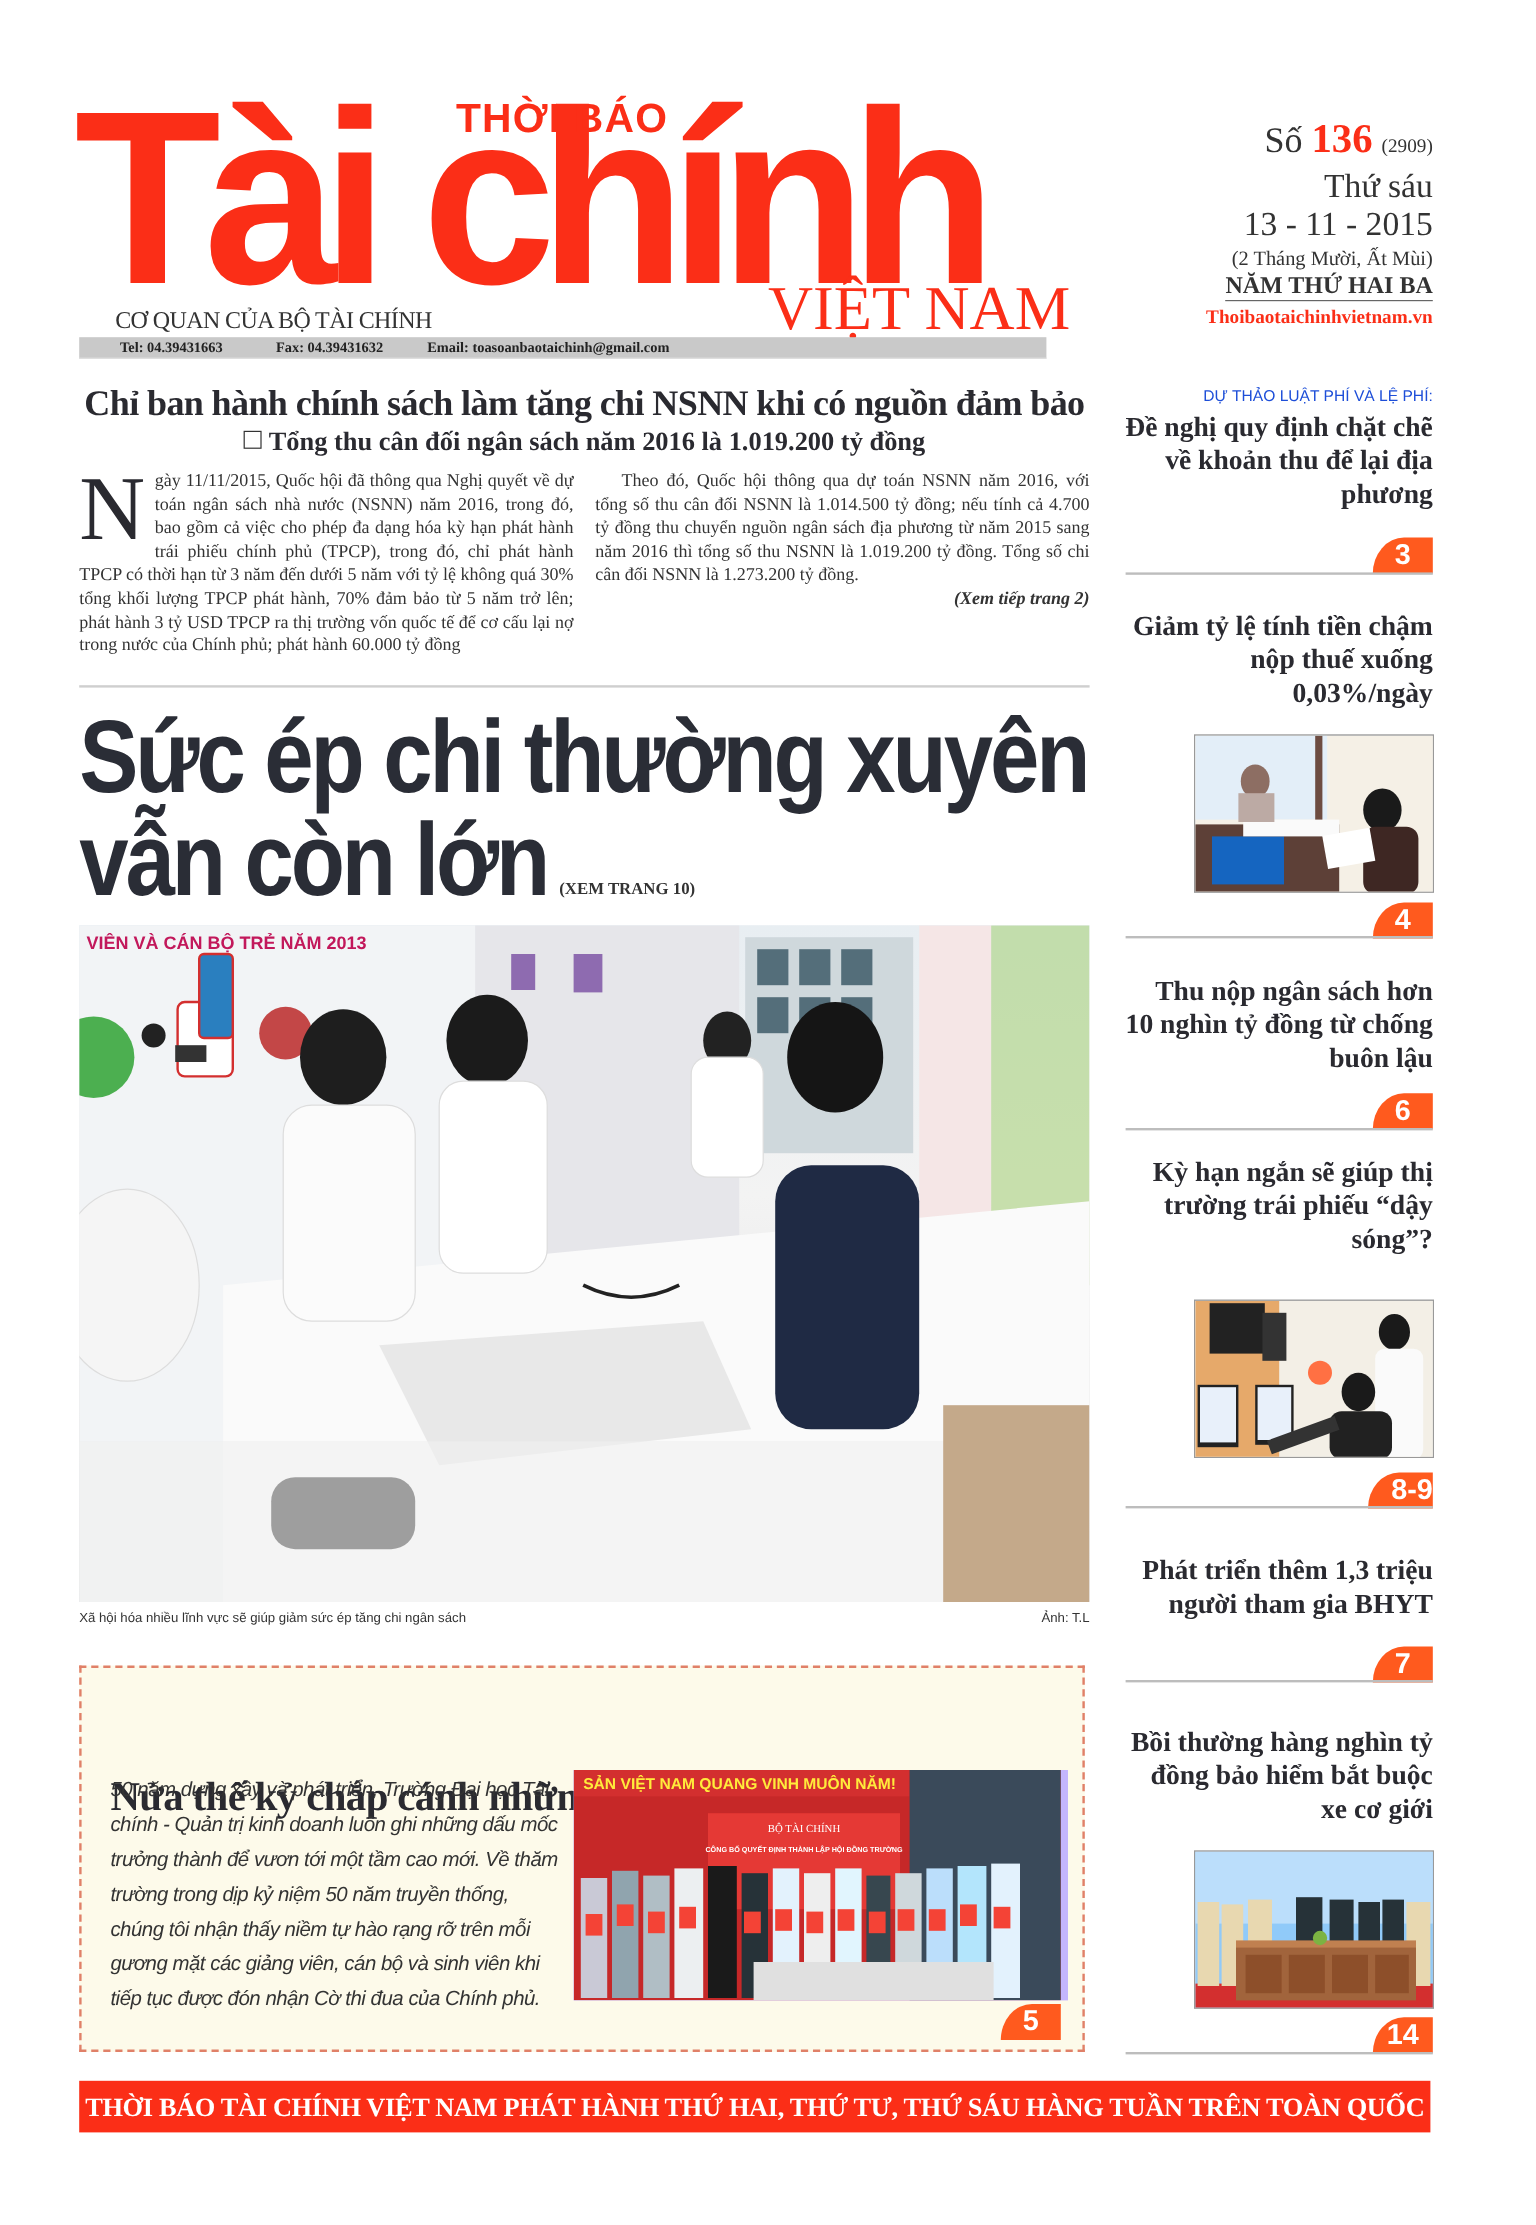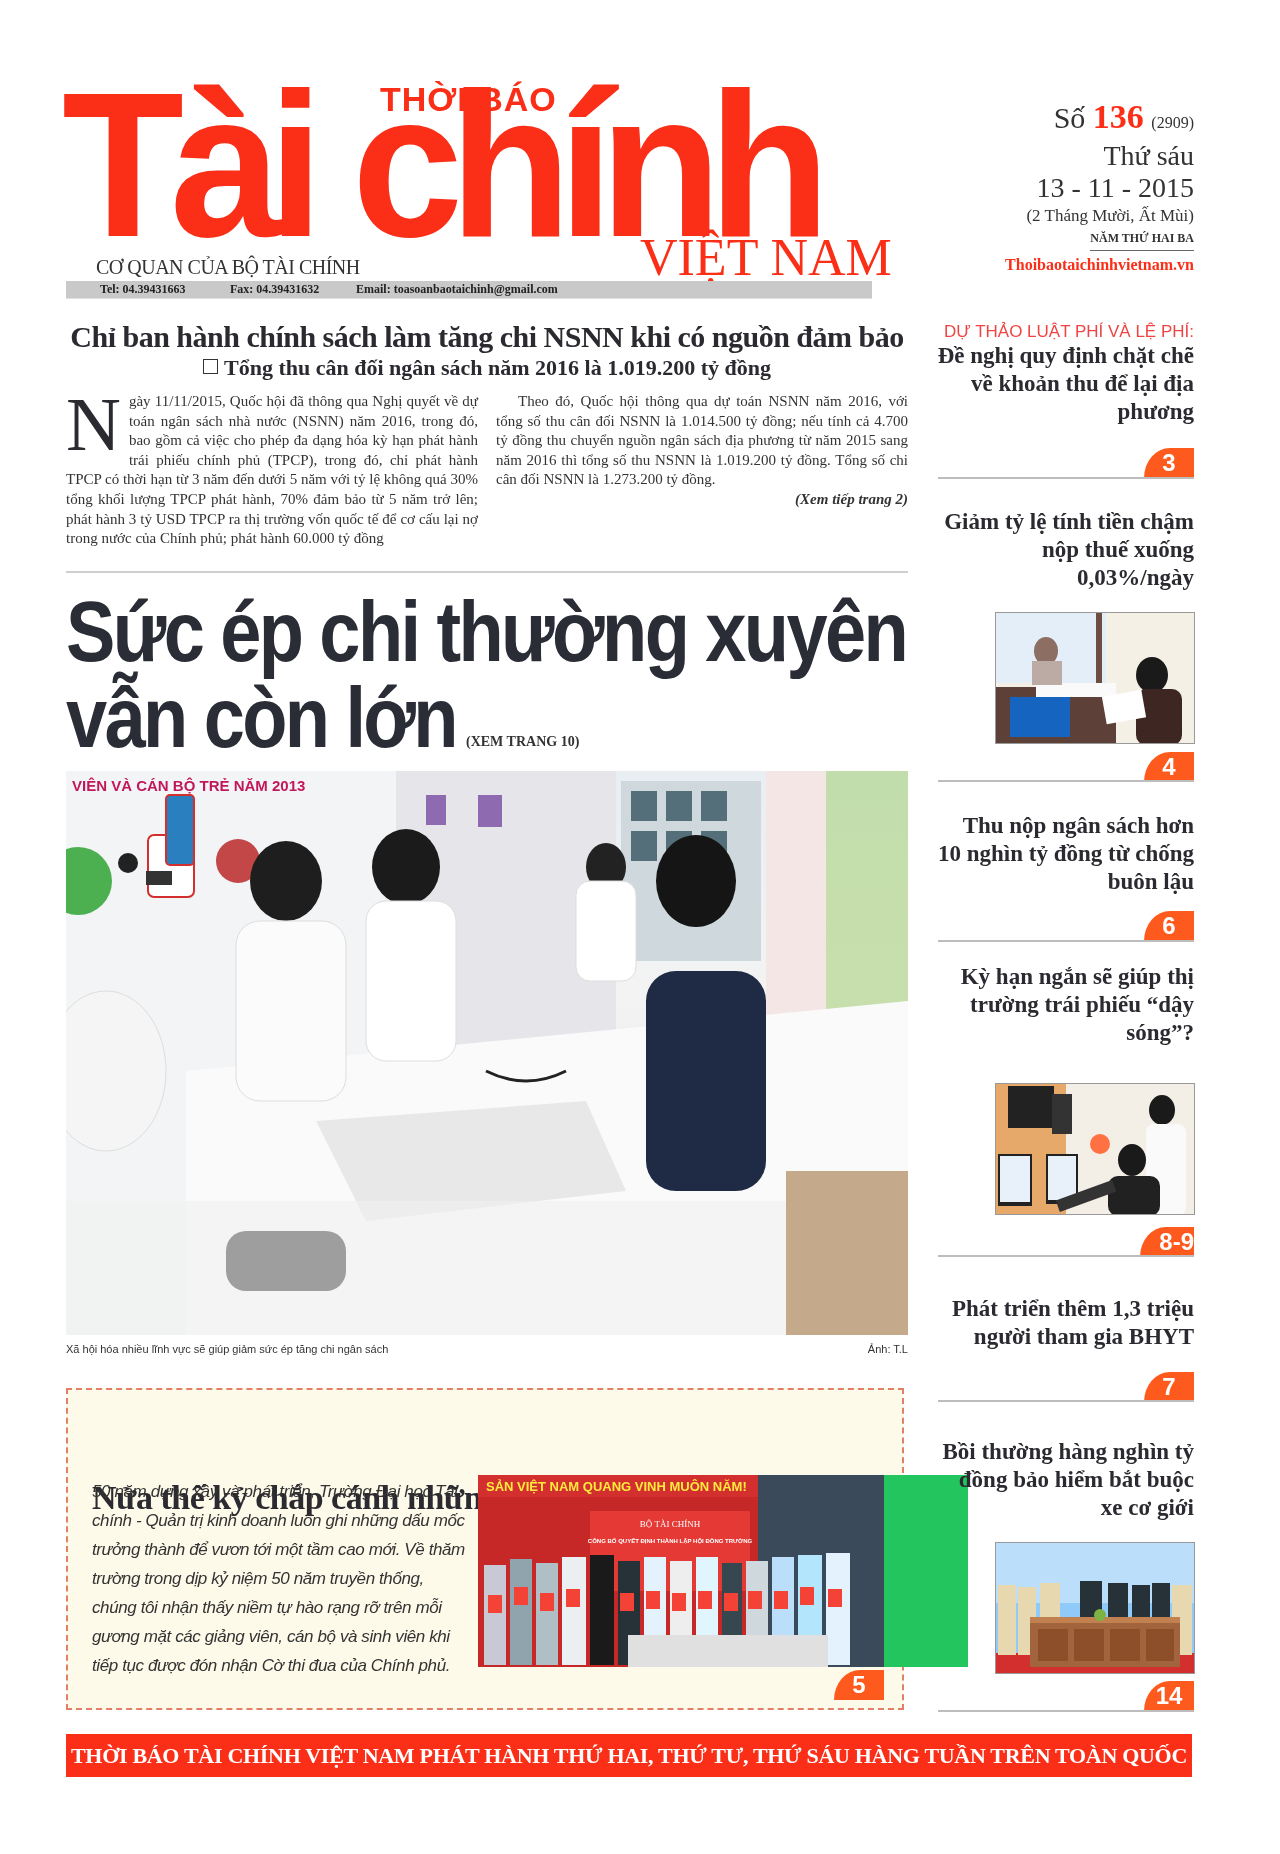--- a/index.html
+++ b/index.html
@@ -14,21 +14,21 @@
   .contact-bar { left:66px; top:281px; width:806px; height:17px; background:#c9c9c9; border-bottom:1px solid #e0e0e0; }
   .contact-bar span { position:absolute; top:1px; font-family:"Liberation Serif", serif; font-weight:bold; font-size:12px; color:#222; }
 
   .issue { right:86px; top:100px; text-align:right; font-family:"Liberation Serif", serif; color:#333; }
   .issue .so { font-size:30px; line-height:34px; }
   .issue .so b { color:#fb2e17; font-size:34px; }
   .issue .so small { font-size:16px; }
   .issue .day { font-size:28px; line-height:32px; }
   .issue .date { font-size:28px; line-height:32px; }
   .issue .lunar { font-size:17px; line-height:24px; }
-  .issue .year { font-size:12px; font-weight:bold; line-height:20px; border-bottom:1px solid #666; display:inline-block; padding-bottom:2px; }
+  .issue .year { font-size:20px; font-weight:bold; line-height:20px; border-bottom:1px solid #666; display:inline-block; padding-bottom:2px; }
   .issue .web { font-size:16px; font-weight:bold; color:#fb2e17; line-height:28px; }
 
   
   .lead-title { left:66px; top:320px; width:842px; text-align:center; font-weight:bold; font-size:30px; letter-spacing:-0.5px; color:#2a2a30; }
   .lead-sub { left:66px; top:355px; width:842px; text-align:center; font-weight:bold; font-size:22px; color:#2a2a30; }
   .lead-sub .box { display:inline-block; width:13px; height:13px; border:1.5px solid #333; margin-right:6px; vertical-align:1px; }
   .col { top:392px; width:412px; font-size:15px; line-height:19.6px; text-align:justify; color:#333; }
   .col p { margin:0; }
   .dropcap { float:left; font-size:76px; line-height:60px; margin:2px 8px 0 0; color:#2a2a30; }
   .indent { text-indent:22px; }
@@ -41,24 +41,24 @@
 
   
   .main-photo { left:66px; top:771px; width:842px; height:564px; overflow:hidden; background:linear-gradient(180deg,#e8eef2 0%,#f3f3f3 40%,#dcdcdc 100%); }
   .main-caption { left:66px; top:1343px; font-family:"Liberation Sans", sans-serif; font-size:11px; color:#333; }
   .main-credit { left:860px; top:1343px; width:48px; text-align:right; font-family:"Liberation Sans", sans-serif; font-size:11px; color:#333; }
 
   
   .feature { left:66px; top:1388px; width:838px; height:322px; background:#fdfaea; border:2px dashed #e08068; box-sizing:border-box; }
   .feature-title { left:92px; top:1479px; font-weight:bold; font-size:34px; color:#2a2a30; letter-spacing:-0.5px; }
   .feature-text { left:92px; top:1477px; width:380px; font-family:"Liberation Sans", sans-serif; font-style:italic; font-size:17px; line-height:29px; color:#333; letter-spacing:-0.4px; }
-  .feature-photo { left:478px; top:1475px; width:490px; height:192px; overflow:hidden; background:#22c55e; }
-
-  
-  .sb-kicker { right:86px; top:322px; font-family:"Liberation Sans", sans-serif; font-size:17px; color:#ef4444; }
+  .feature-photo { left:478px; top:1475px; width:412px; height:192px; overflow:hidden; background:#c4b5fd; }
+
+  
+  .sb-kicker { right:86px; top:322px; font-family:"Liberation Sans", sans-serif; font-size:13px; color:#1d4ed8; }
   .sb-title { right:86px; width:260px; text-align:right; font-family:"Liberation Serif", serif; font-weight:bold; font-size:23px; line-height:28px; color:#2a2a30; }
   .sb-rule { left:938px; width:256px; height:2px; background:#bdbdbd; }
   .badge { width:50px; height:30px; background:#ff5a1e; color:#fff; font-family:"Liberation Sans", sans-serif; font-weight:bold; font-size:24px; text-align:center; line-height:30px; border-top-left-radius:26px 30px; }
   .badge-wide { width:54px; }
   .thumb { left:995px; width:200px; height:132px; overflow:hidden; background:#ddd; border:1px solid #999; box-sizing:border-box; }
 
   
   .footer { left:66px; top:1734px; width:1126px; height:43px; background:#fb2e17; color:#fff; font-family:"Liberation Serif", serif; font-weight:bold; font-size:22px; line-height:43px; text-align:center; letter-spacing:-0.3px; }
   svg { display:block; }
 </style>

